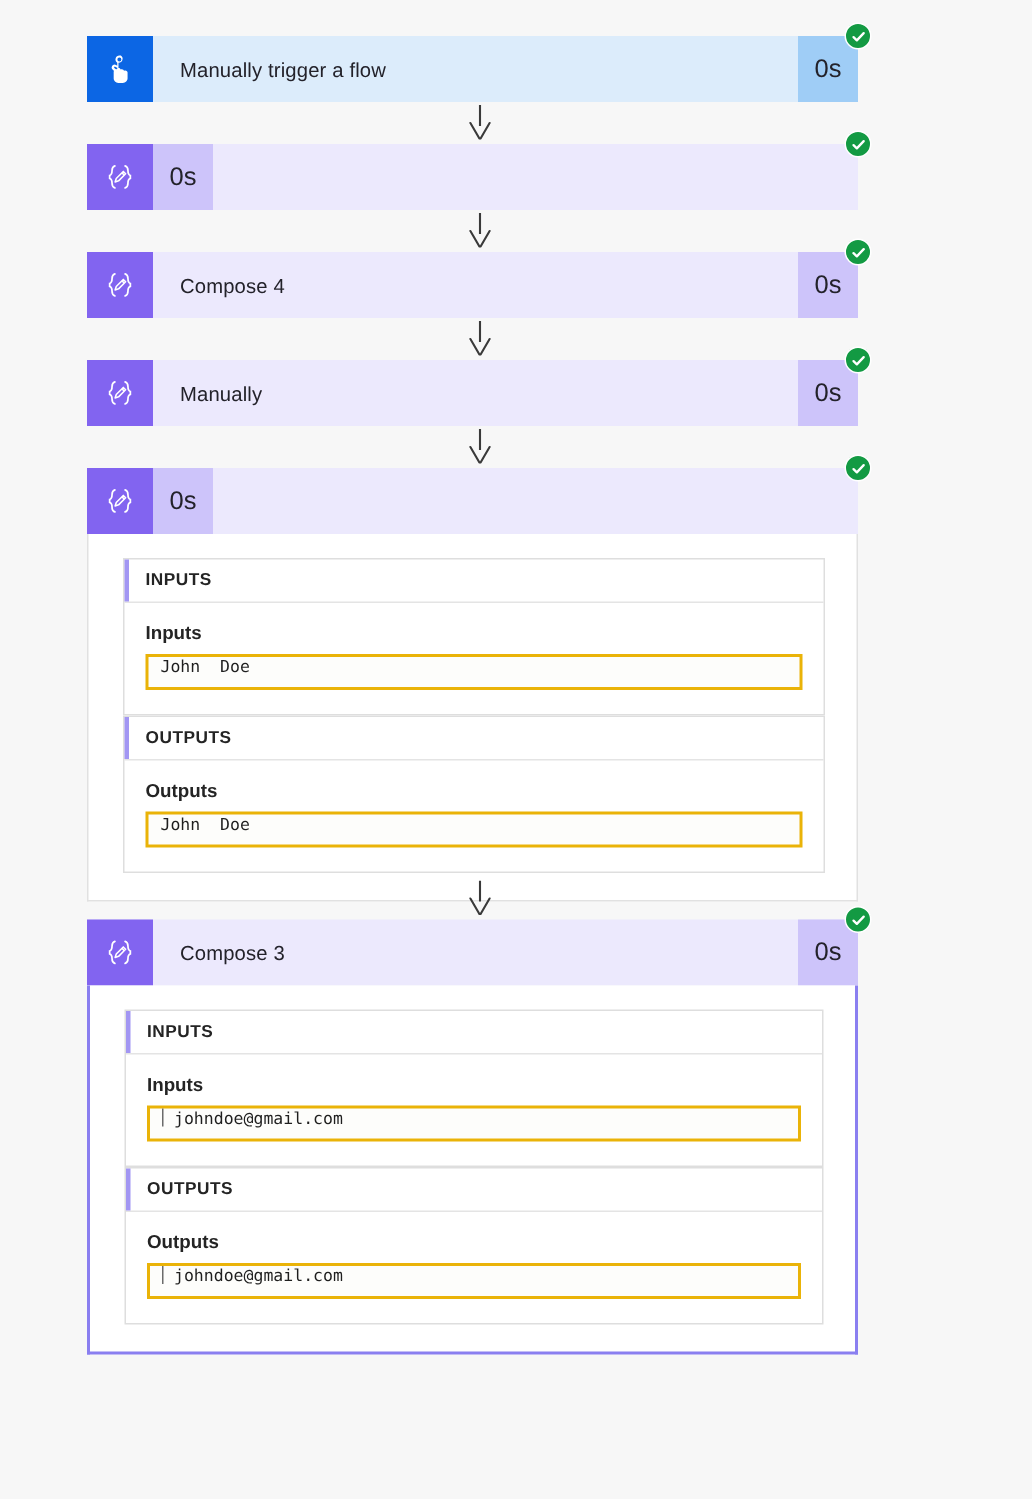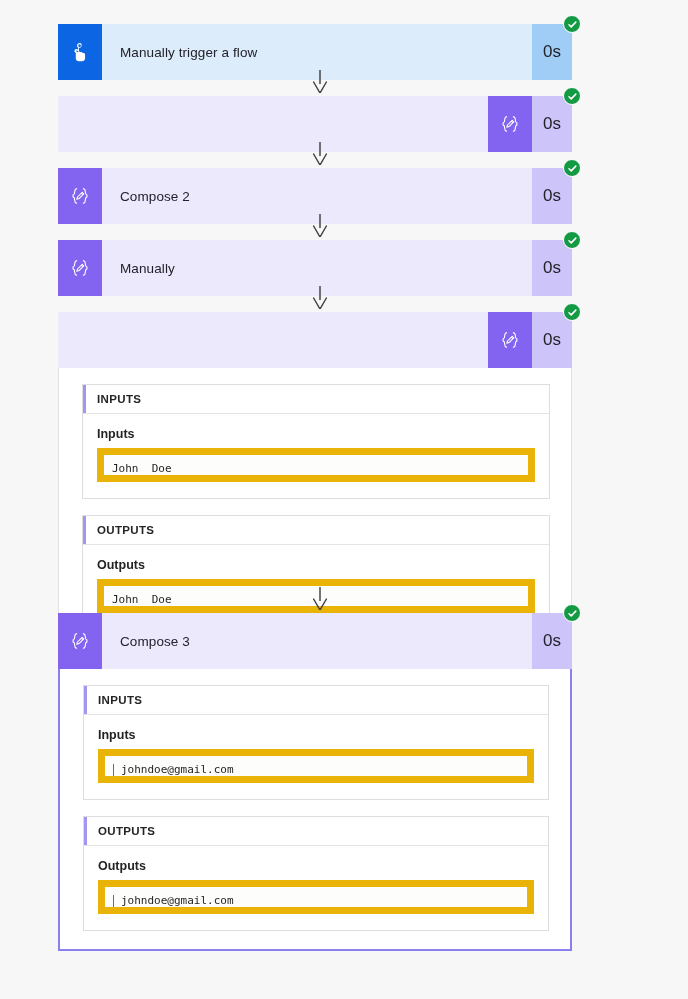--- a/index.html
+++ b/index.html
@@ -41,24 +41,23 @@
   }
   .node-card.selected {
     border: 2px solid #8a7ff0;
     border-top: none;
   }
 
   
   .node-header {
     display: flex;
     align-items: stretch;
-    height: 56px;
+    height: 44px;
     box-sizing: border-box;
     position: relative;
-    justify-content: flex-end;
   }
   .node-header.trigger  { background: #dcecfb; }
   .node-header.compose  { background: #ece9fd; }
 
   .node-icon {
     width: 44px;
     min-width: 44px;
     display: flex;
     align-items: center;
     justify-content: center;
@@ -105,21 +104,20 @@
   }
   .status-badge svg { display: block; }
 
   
   .detail-body {
     padding: 16px 21px 18px 23px;
   }
   .detail-section {
     border: 1px solid #dedede;
     background: #ffffff;
-    margin-bottom: 16px;
   }
   .detail-section:last-child { margin-bottom: 0; }
 
   .section-head {
     position: relative;
     height: 28px;
     display: flex;
     align-items: center;
     padding-left: 14px;
     border-bottom: 1px solid #e4e4e4;
@@ -139,25 +137,25 @@
   .section-body { padding: 13px 14px 16px 14px; }
 
   .field-label {
     font-size: 12.5px;
     font-weight: bold;
     color: #242424;
     margin-bottom: 7px;
   }
 
   .value-box {
-    border: 7px solid #eab308;
+    border: 2px solid #eab308;
     background: #fdfdfb;
     height: 20px;
     display: flex;
-    align-items: flex-end;
+    align-items: flex-start;
     padding: 0 8px;
     font-family: "DejaVu Sans Mono", "Liberation Mono", monospace;
     font-size: 11px;
     color: #1f1f1f;
     white-space: pre;
   }
   .caret {
     display: inline-block;
     width: 1px;
     height: 12px;
@@ -224,21 +222,21 @@
     <div class="node" style="top: 168px;">
       <div class="node-header compose">
         <div class="node-icon compose">
           <svg width="24" height="24" viewBox="0 0 24 24" aria-hidden="true">
             <path d="M8.6 4.6c-1.7.5-1.9 1.5-1.9 3.1 0 1.9-.3 2.9-1.6 3.3v1.9c1.3.4 1.6 1.4 1.6 3.3 0 1.6.2 2.6 1.9 3.1" fill="none" stroke="#ffffff" stroke-width="1.15" stroke-linecap="round"></path>
             <path d="M15.4 4.6c1.7.5 1.9 1.5 1.9 3.1 0 1.9.3 2.9 1.6 3.3v1.9c-1.3.4-1.6 1.4-1.6 3.3 0 1.6-.2 2.6-1.9 3.1" fill="none" stroke="#ffffff" stroke-width="1.15" stroke-linecap="round"></path>
             <path d="M14.2 8.3 9.5 13l-.75 2.3 2.3-.75 4.7-4.7z" fill="none" stroke="#ffffff" stroke-width="1.05" stroke-linejoin="round"></path>
             <path d="M13.3 9.2l1.55 1.55" fill="none" stroke="#ffffff" stroke-width="1.05"></path>
           </svg>
         </div>
-        <div class="node-title">Compose 2</div>
+        <div class="node-title">Compose 4</div>
         <div class="node-duration compose">0s</div>
         <span class="status-badge">
           <svg width="11" height="11" viewBox="0 0 12 12" aria-hidden="true">
             <path d="M2.2 6.3 4.6 8.6 9.6 3.4" fill="none" stroke="#ffffff" stroke-width="1.7" stroke-linecap="round" stroke-linejoin="round"></path>
           </svg>
         </span>
       </div>
     </div>
     <div class="connector" style="top: 214px;"><span><svg width="20" height="23" viewBox="0 0 20 23" aria-hidden="true">
           <path d="M10 0 V14" stroke="#3a3a3a" stroke-width="1.4" fill="none"></path>

